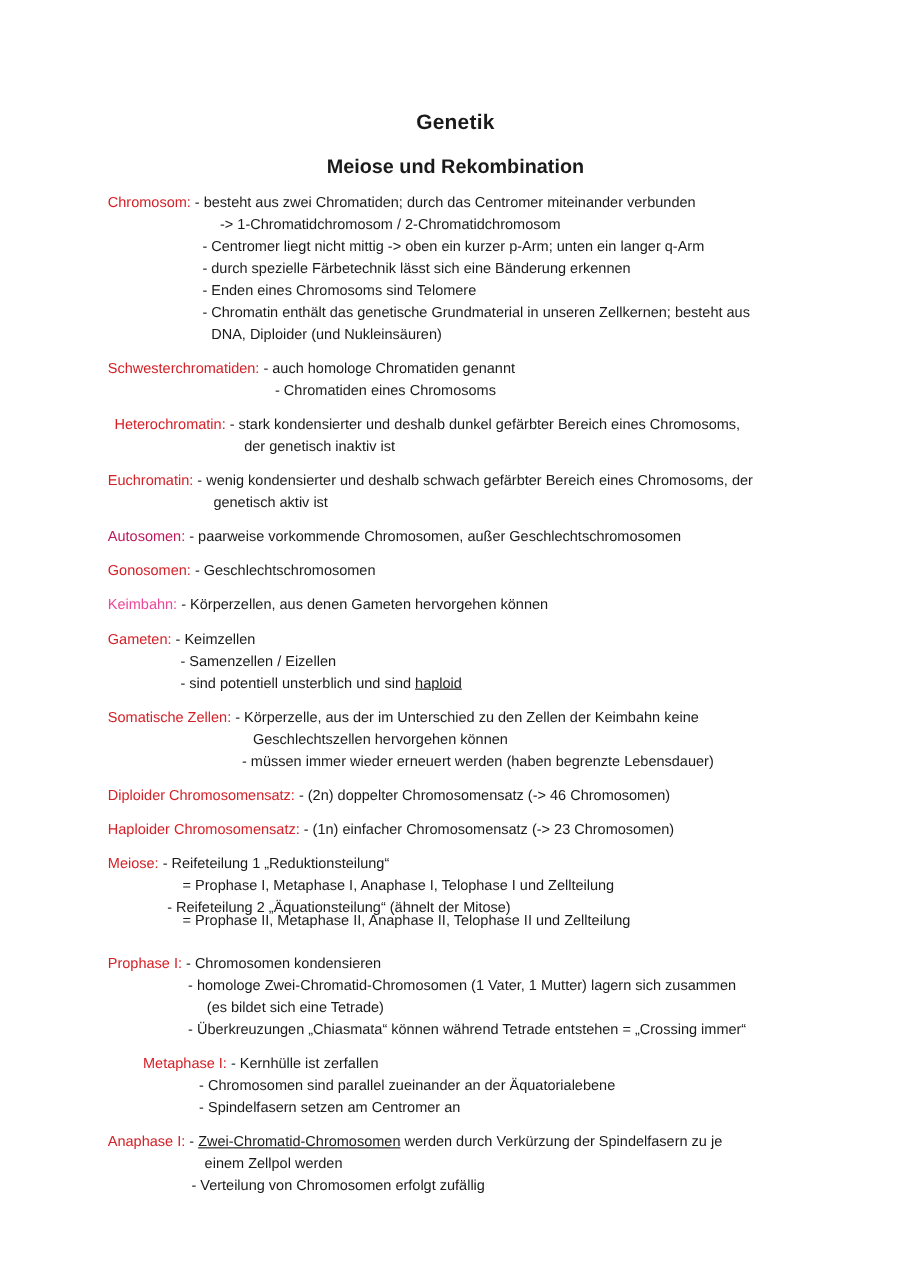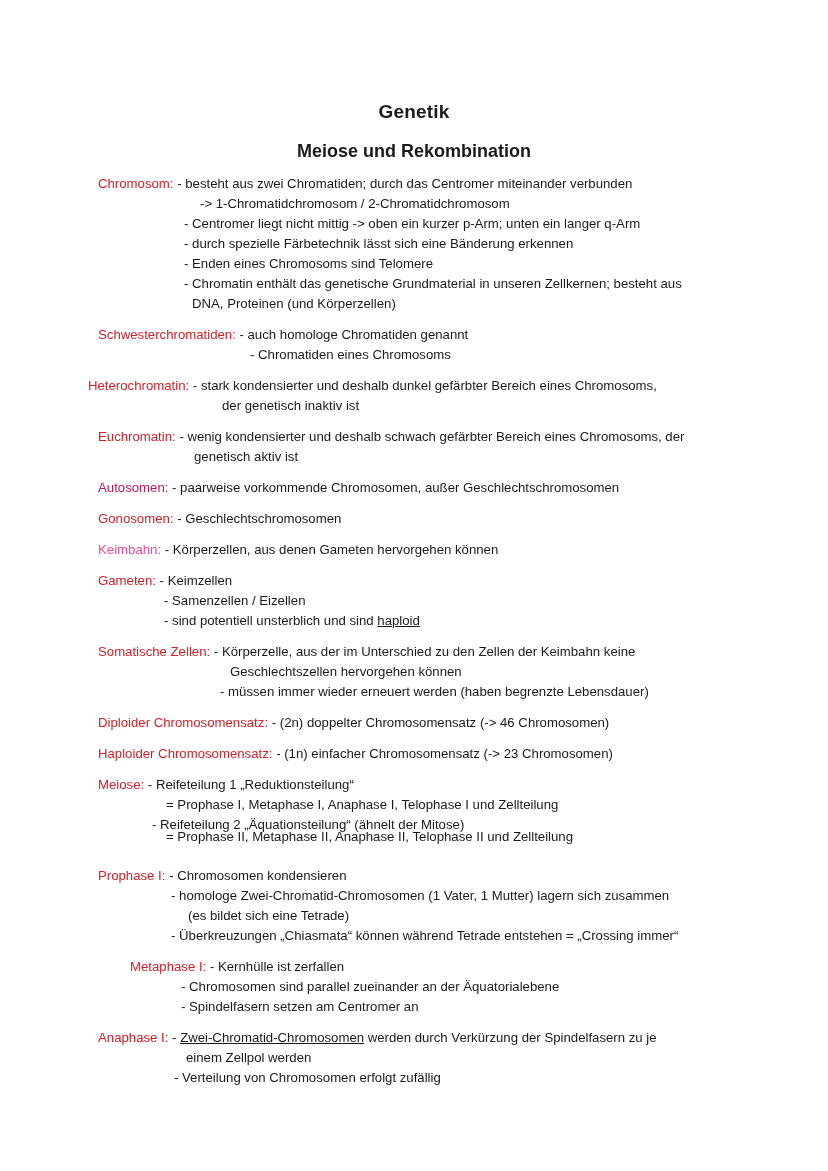--- a/index.html
+++ b/index.html
@@ -24,33 +24,33 @@
   <div>
     <div class="line" style="left:98px;top:175px">
       <span class="term" style="color: rgb(212, 32, 39);">Chromosom:</span>
       <span>- besteht aus zwei Chromatiden; durch das Centromer miteinander verbunden</span>
     </div>
     <div class="line" style="left:200px;top:195px">-&gt; 1-Chromatidchromosom / 2-Chromatidchromosom</div>
     <div class="line" style="left:184px;top:215px">- Centromer liegt nicht mittig -&gt; oben ein kurzer p-Arm;  unten ein langer q-Arm</div>
     <div class="line" style="left:184px;top:235px">- durch spezielle Färbetechnik lässt sich eine Bänderung erkennen</div>
     <div class="line" style="left:184px;top:255px">- Enden eines Chromosoms sind Telomere</div>
     <div class="line" style="left:184px;top:275px">- Chromatin enthält das genetische Grundmaterial in unseren Zellkernen; besteht aus</div>
-    <div class="line" style="left:192px;top:295px">DNA, Proteinen (und Körperzellen)</div>
+    <div class="line" style="left:192px;top:295px">DNA, Diploider (und Nukleinsäuren)</div>
   </div>
 
   <div>
     <div class="line" style="left:98px;top:326px">
       <span class="term" style="color: rgb(212, 32, 39);">Schwesterchromatiden:</span>
       <span>- auch homologe Chromatiden genannt</span>
     </div>
     <div class="line" style="left:250px;top:346px">- Chromatiden eines Chromosoms</div>
   </div>
 
   <div>
-    <div class="line" style="left:88px;top:377px">
+    <div class="line" style="left:104px;top:377px">
       <span class="term" style="color: rgb(212, 32, 39);">Heterochromatin:</span>
       <span>- stark kondensierter und deshalb dunkel gefärbter Bereich eines Chromosoms,</span>
     </div>
     <div class="line" style="left:222px;top:397px">der genetisch inaktiv ist</div>
   </div>
 
   <div>
     <div class="line" style="left:98px;top:428px">
       <span class="term" style="color: rgb(212, 32, 39);">Euchromatin:</span>
       <span>- wenig kondensierter und deshalb schwach gefärbter Bereich eines Chromosoms, der</span>

